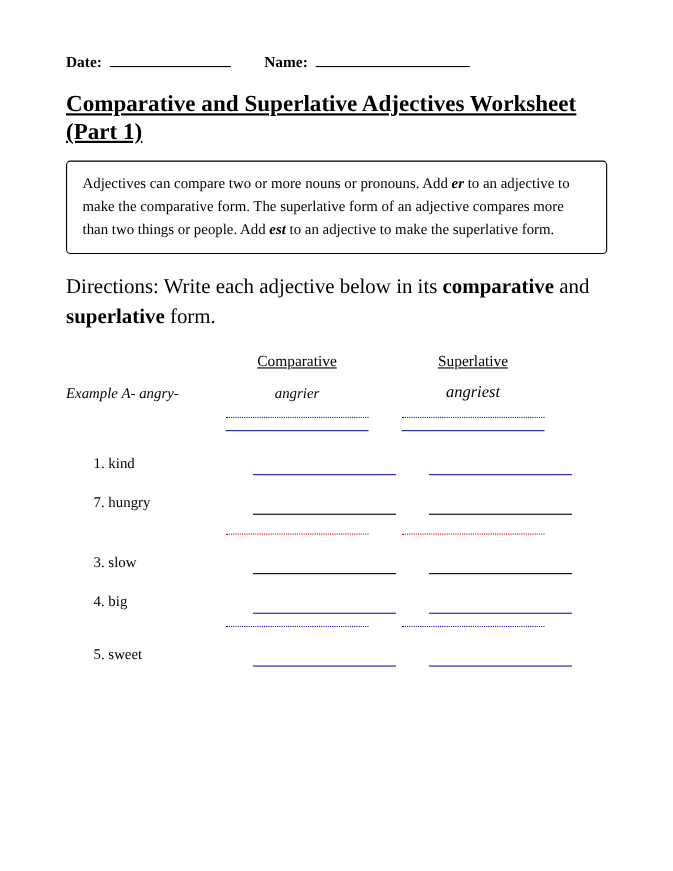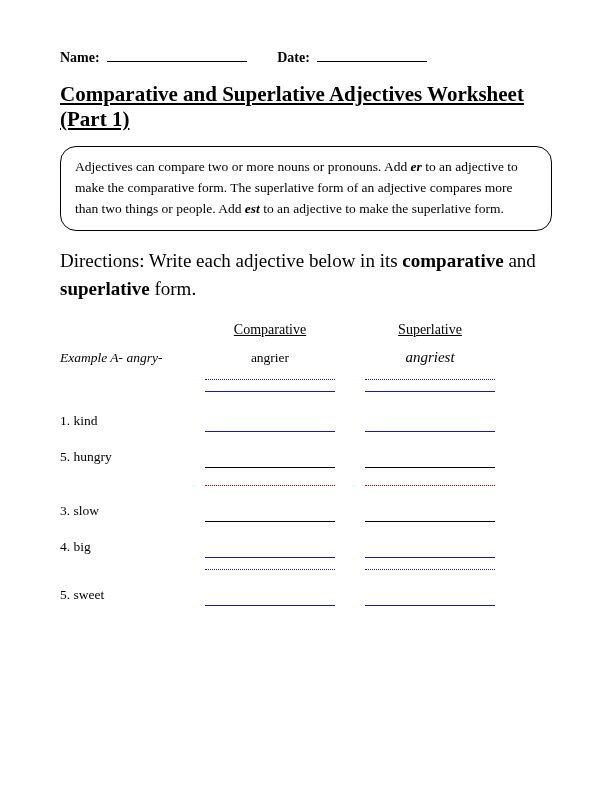--- a/index.html
+++ b/index.html
@@ -37,21 +37,21 @@
 
     .worksheet-title {
       font-size: 21px;
       font-weight: bold;
       text-decoration: underline;
       margin-bottom: 14px;
     }
 
     .info-box {
       border: 1.5px solid #000;
-      border-radius: 16px;
+      border-radius: 4px;
       padding: 10px 14px;
       font-size: 13.5px;
       line-height: 1.55;
       margin-bottom: 16px;
     }
 
     .directions {
       font-size: 19px;
       line-height: 1.5;
       margin-bottom: 18px;
@@ -72,20 +72,21 @@
     .exercise-row {
       display: flex;
       align-items: flex-end;
       margin-bottom: 2px;
       min-height: 28px;
     }
     .row-label {
       width: 130px;
       font-size: 13.5px;
       padding-bottom: 3px;
+      margin-left: 25px;
     }
     .col-cell {
       width: 160px;
       display: flex;
       align-items: flex-end;
       justify-content: center;
     }
     .write-line {
       width: 130px;
       border-bottom: 1.5px solid #1a1aaa;
@@ -141,41 +142,42 @@
       min-height: 24px;
     }
     .example-label {
       width: 130px;
       font-style: italic;
       font-size: 13.5px;
     }
     .example-comp {
       width: 160px;
       text-align: center;
+      font-style: italic;
       font-size: 13.5px;
     }
     .example-sup {
       width: 160px;
       text-align: center;
       font-style: italic;
       font-size: 15px;
     }
   </style>
 </head>
 <body>
 
 <div class="header-row">
+  <span>
+    <span class="header-label">Date:</span>
+    <span class="header-line date-line"></span>
+  </span>
   <span>
     <span class="header-label">Name:</span>
     <span class="header-line"></span>
   </span>
-  <span>
-    <span class="header-label">Date:</span>
-    <span class="header-line date-line"></span>
-  </span>
 </div>
 
 <div class="worksheet-title">Comparative and Superlative Adjectives Worksheet (Part 1)</div>
 
 <div class="info-box">Adjectives can compare two or more nouns or pronouns.  Add <strong><em>er</em></strong> to an adjective to make the comparative form. The superlative form of an adjective compares more than two things or people. Add <strong><em>est</em></strong> to an adjective to make the superlative form.</div>
 
 <div class="directions">Directions: Write each adjective below in its <strong>comparative</strong> and <strong>superlative</strong> form.</div>
 
 <div class="columns-header">
   <div class="col-header">Comparative</div>
@@ -213,21 +215,21 @@
       <div class="write-line"></div>
     </div>
     <div class="col-cell">
       <div class="write-line"></div>
     </div>
   </div>
 </div>
 
 <div class="item-section">
   <div class="exercise-row">
-    <div class="row-label">5. hungry</div>
+    <div class="row-label">7. hungry</div>
     <div class="col-cell">
       <div class="write-line solid-black"></div>
     </div>
     <div class="col-cell">
       <div class="write-line solid-black"></div>
     </div>
   </div>
 </div>
 
 <div class="dotted-row" style="margin-bottom:8px;">

